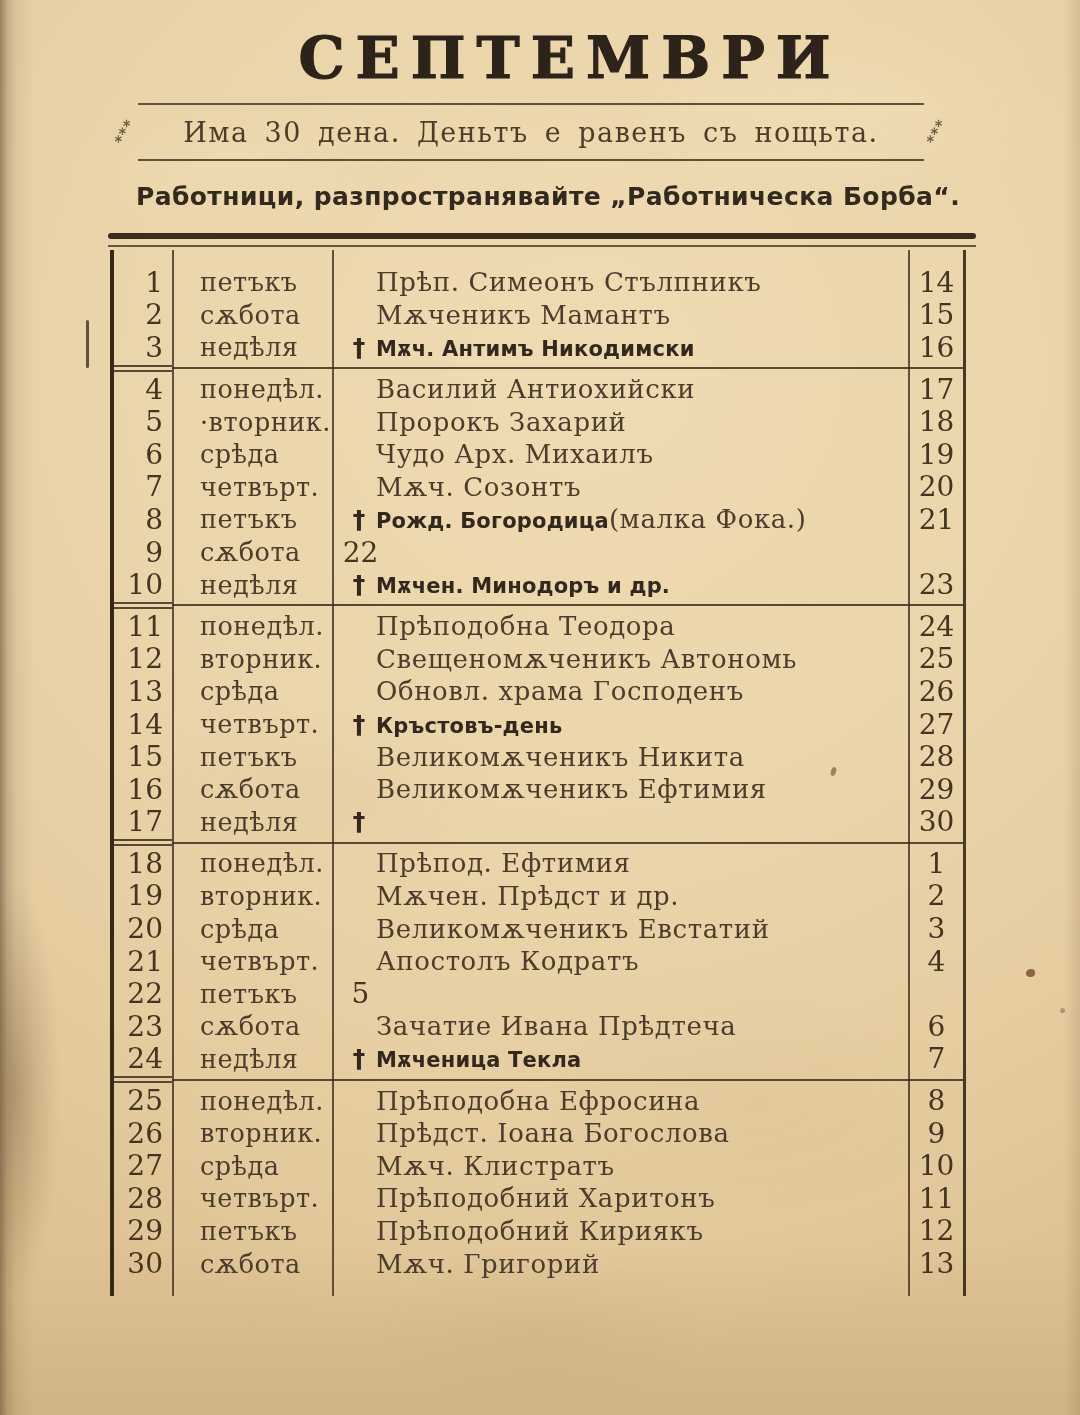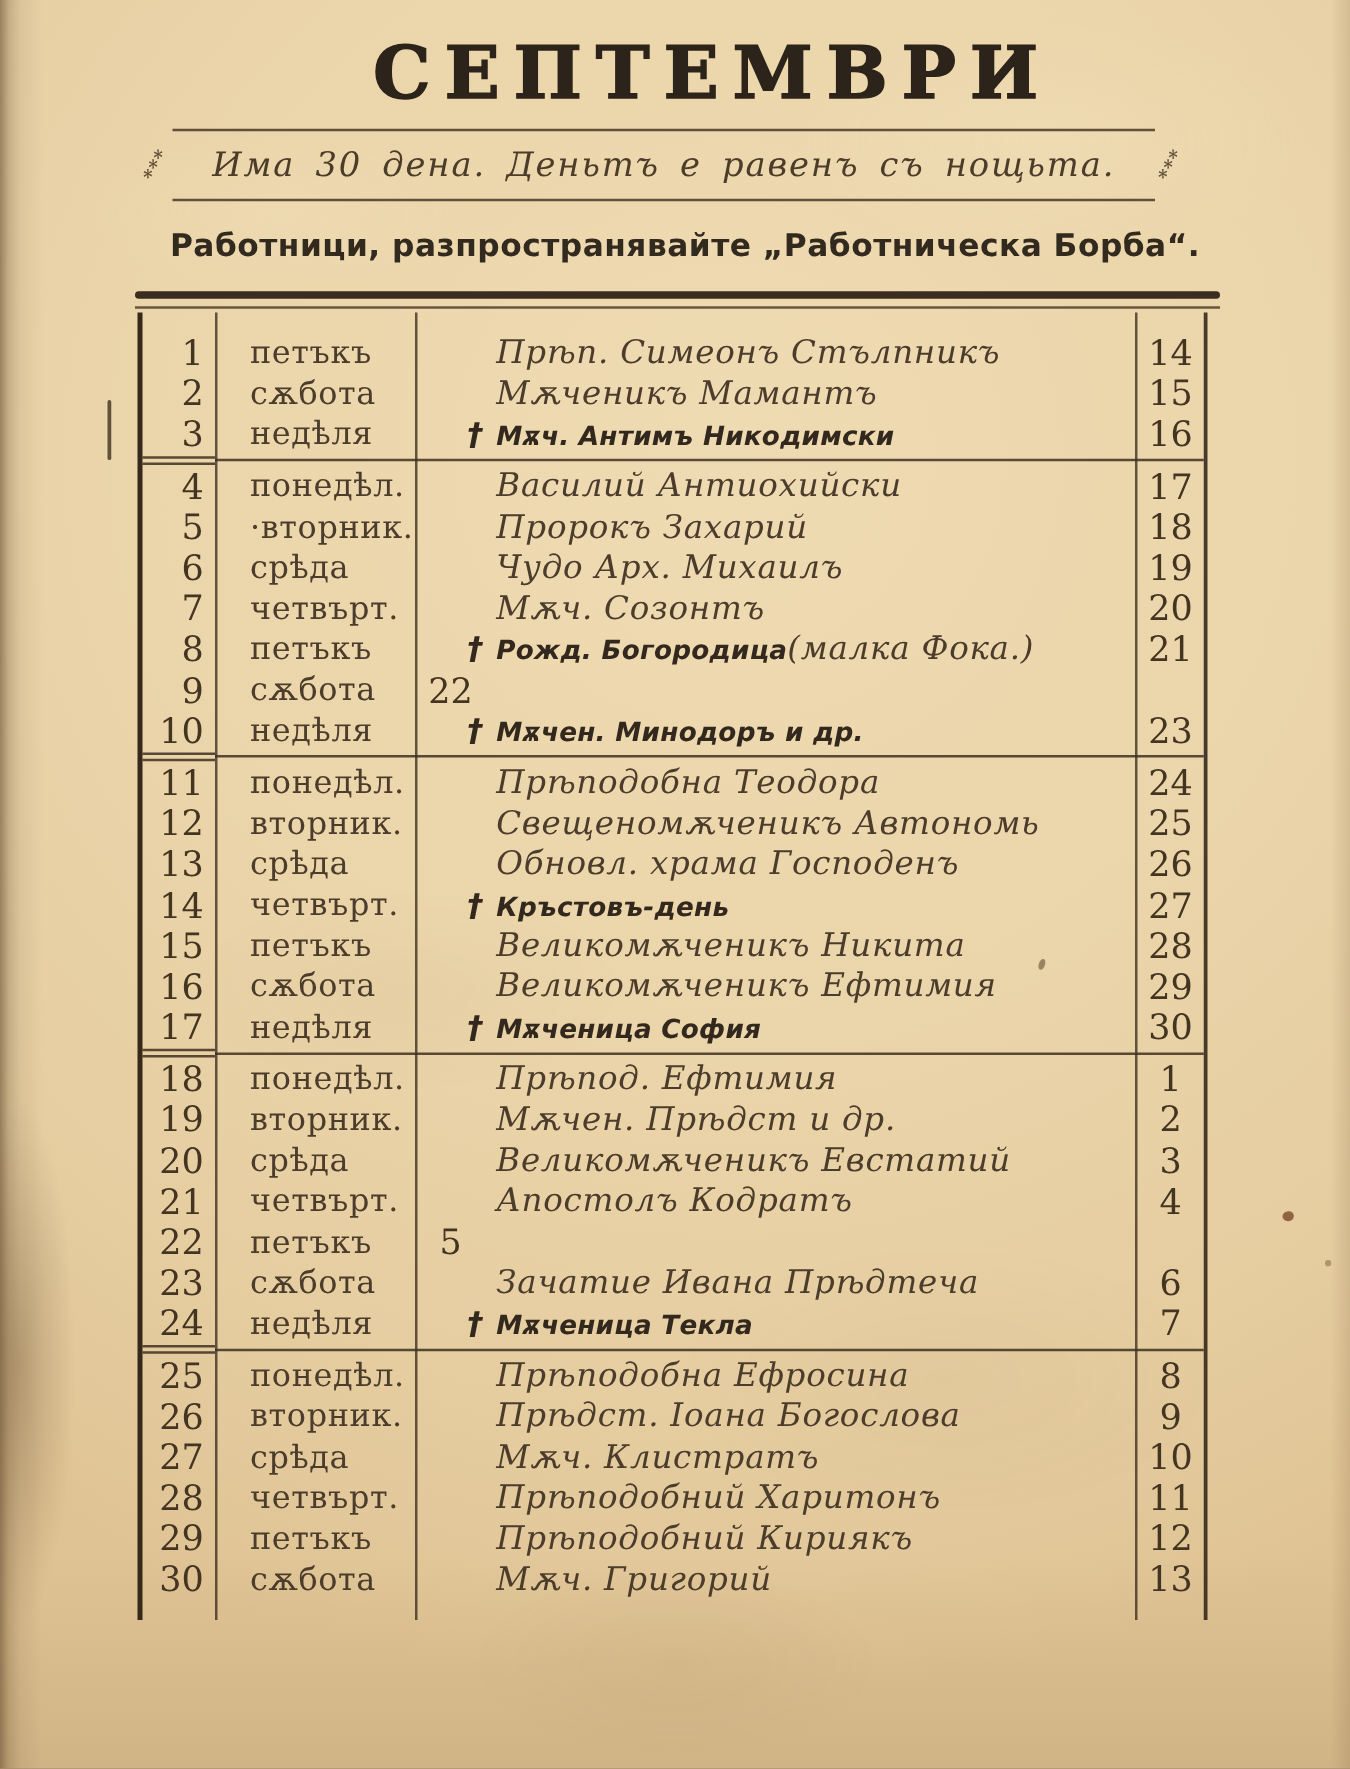--- a/index.html
+++ b/index.html
@@ -36,41 +36,41 @@
 
   
   .title{position:absolute;top:24px;left:60px;right:0;text-align:center;
     font-family:"DejaVu Serif",serif;font-weight:bold;font-size:58px;letter-spacing:11px;
     color:#2c231a;-webkit-text-stroke:1.2px #2c231a;}
   .note-row{position:absolute;top:103px;left:112px;width:838px;height:58px;display:flex;align-items:stretch;}
   .orn{width:26px;display:flex;align-items:center;justify-content:center;color:#4a3a26;
     font-size:15px;font-weight:bold;letter-spacing:1px;transform:rotate(-62deg);opacity:.85;}
   .note-box{flex:1;border-top:2px solid rgba(72,56,38,.85);border-bottom:2px solid rgba(72,56,38,.85);
     display:flex;align-items:center;justify-content:center;
-    font-size:27px;letter-spacing:1.5px;word-spacing:6px;color:#4c3c2a;font-style:italic;}
+    font-size:27px;letter-spacing:1.5px;word-spacing:6px;color:#4c3c2a;}
   .motto{position:absolute;top:182px;left:0;right:0;text-align:center;
     font-family:"DejaVu Sans",sans-serif;font-weight:bold;font-size:25px;letter-spacing:.4px;color:#332a1f;padding-left:16px;}
 
   
   .rule-thick{position:absolute;top:233px;left:108px;width:868px;height:6px;background:#3a2d1f;border-radius:3px;}
   .rule-thin{position:absolute;top:245px;left:108px;width:868px;height:2px;background:rgba(70,54,38,.8);}
 
   
   .cal{position:absolute;top:250px;left:110px;width:856px;height:1046px;}
   .v{position:absolute;top:0;bottom:0;pointer-events:none;}
   .v0{left:0;width:4px;background:#36291b;}
   .v1{left:62px;width:2px;background:rgba(62,48,32,.8);}
   .v2{left:222px;width:2px;background:rgba(62,48,32,.8);}
   .v3{left:798px;width:2px;background:rgba(62,48,32,.8);}
   .v4{right:0;width:3px;background:rgba(54,41,26,.9);}
   .rows{position:absolute;left:4px;right:3px;top:0;padding-top:16px;}
   .row{display:flex;height:32.6px;align-items:center;}
   .c-day{width:58px;box-sizing:border-box;text-align:right;padding-right:9px;font-size:28px;color:#443522;}
   .c-weekday{width:162px;box-sizing:border-box;padding-left:28px;font-size:25.5px;letter-spacing:.5px;color:#4b3c2b;}
-  .c-feast{flex:1;box-sizing:border-box;padding-left:29px;display:flex;align-items:baseline;white-space:nowrap;overflow:hidden;font-style:italic;}
+  .c-feast{flex:1;box-sizing:border-box;padding-left:8px;display:flex;align-items:baseline;white-space:nowrap;overflow:hidden;}
   .cross{width:34px;flex:none;text-align:center;font-family:"DejaVu Sans",sans-serif;font-weight:bold;
     font-size:25px;color:#33281d;}
   .feast-main{font-size:26px;letter-spacing:.6px;color:#4b3c2b;}
   .row.holiday .feast-main{font-family:"DejaVu Sans",sans-serif;font-weight:bold;font-size:21px;
     letter-spacing:.2px;color:#33281d;}
   .feast-suffix{font-size:26px;letter-spacing:.6px;color:#4b3c2b;}
   .c-date{width:53px;flex:none;text-align:center;font-size:28px;color:#443522;}
   .sep{display:flex;height:9px;align-items:center;}
   .s-day{width:58px;flex:none;height:7px;box-sizing:border-box;
     border-top:2px solid rgba(62,48,32,.85);border-bottom:2px solid rgba(62,48,32,.85);}
@@ -281,21 +281,20 @@
       <span class="feast-suffix"></span>
     </div>
     <div class="c-date">29</div>
   </div>
 
   <div class="row holiday">
     <div class="c-day">17</div>
     <div class="c-weekday">недѣля</div>
     <div class="c-feast">
       <span class="cross">†</span>
-      <span class="feast-main">Мѫченица София</span>
       <span class="feast-suffix"></span>
     </div>
     <div class="c-date">30</div>
   </div>
 
   <div class="sep">
     <span class="s-day"></span>
     <span class="s-rest"></span>
   </div>
 

